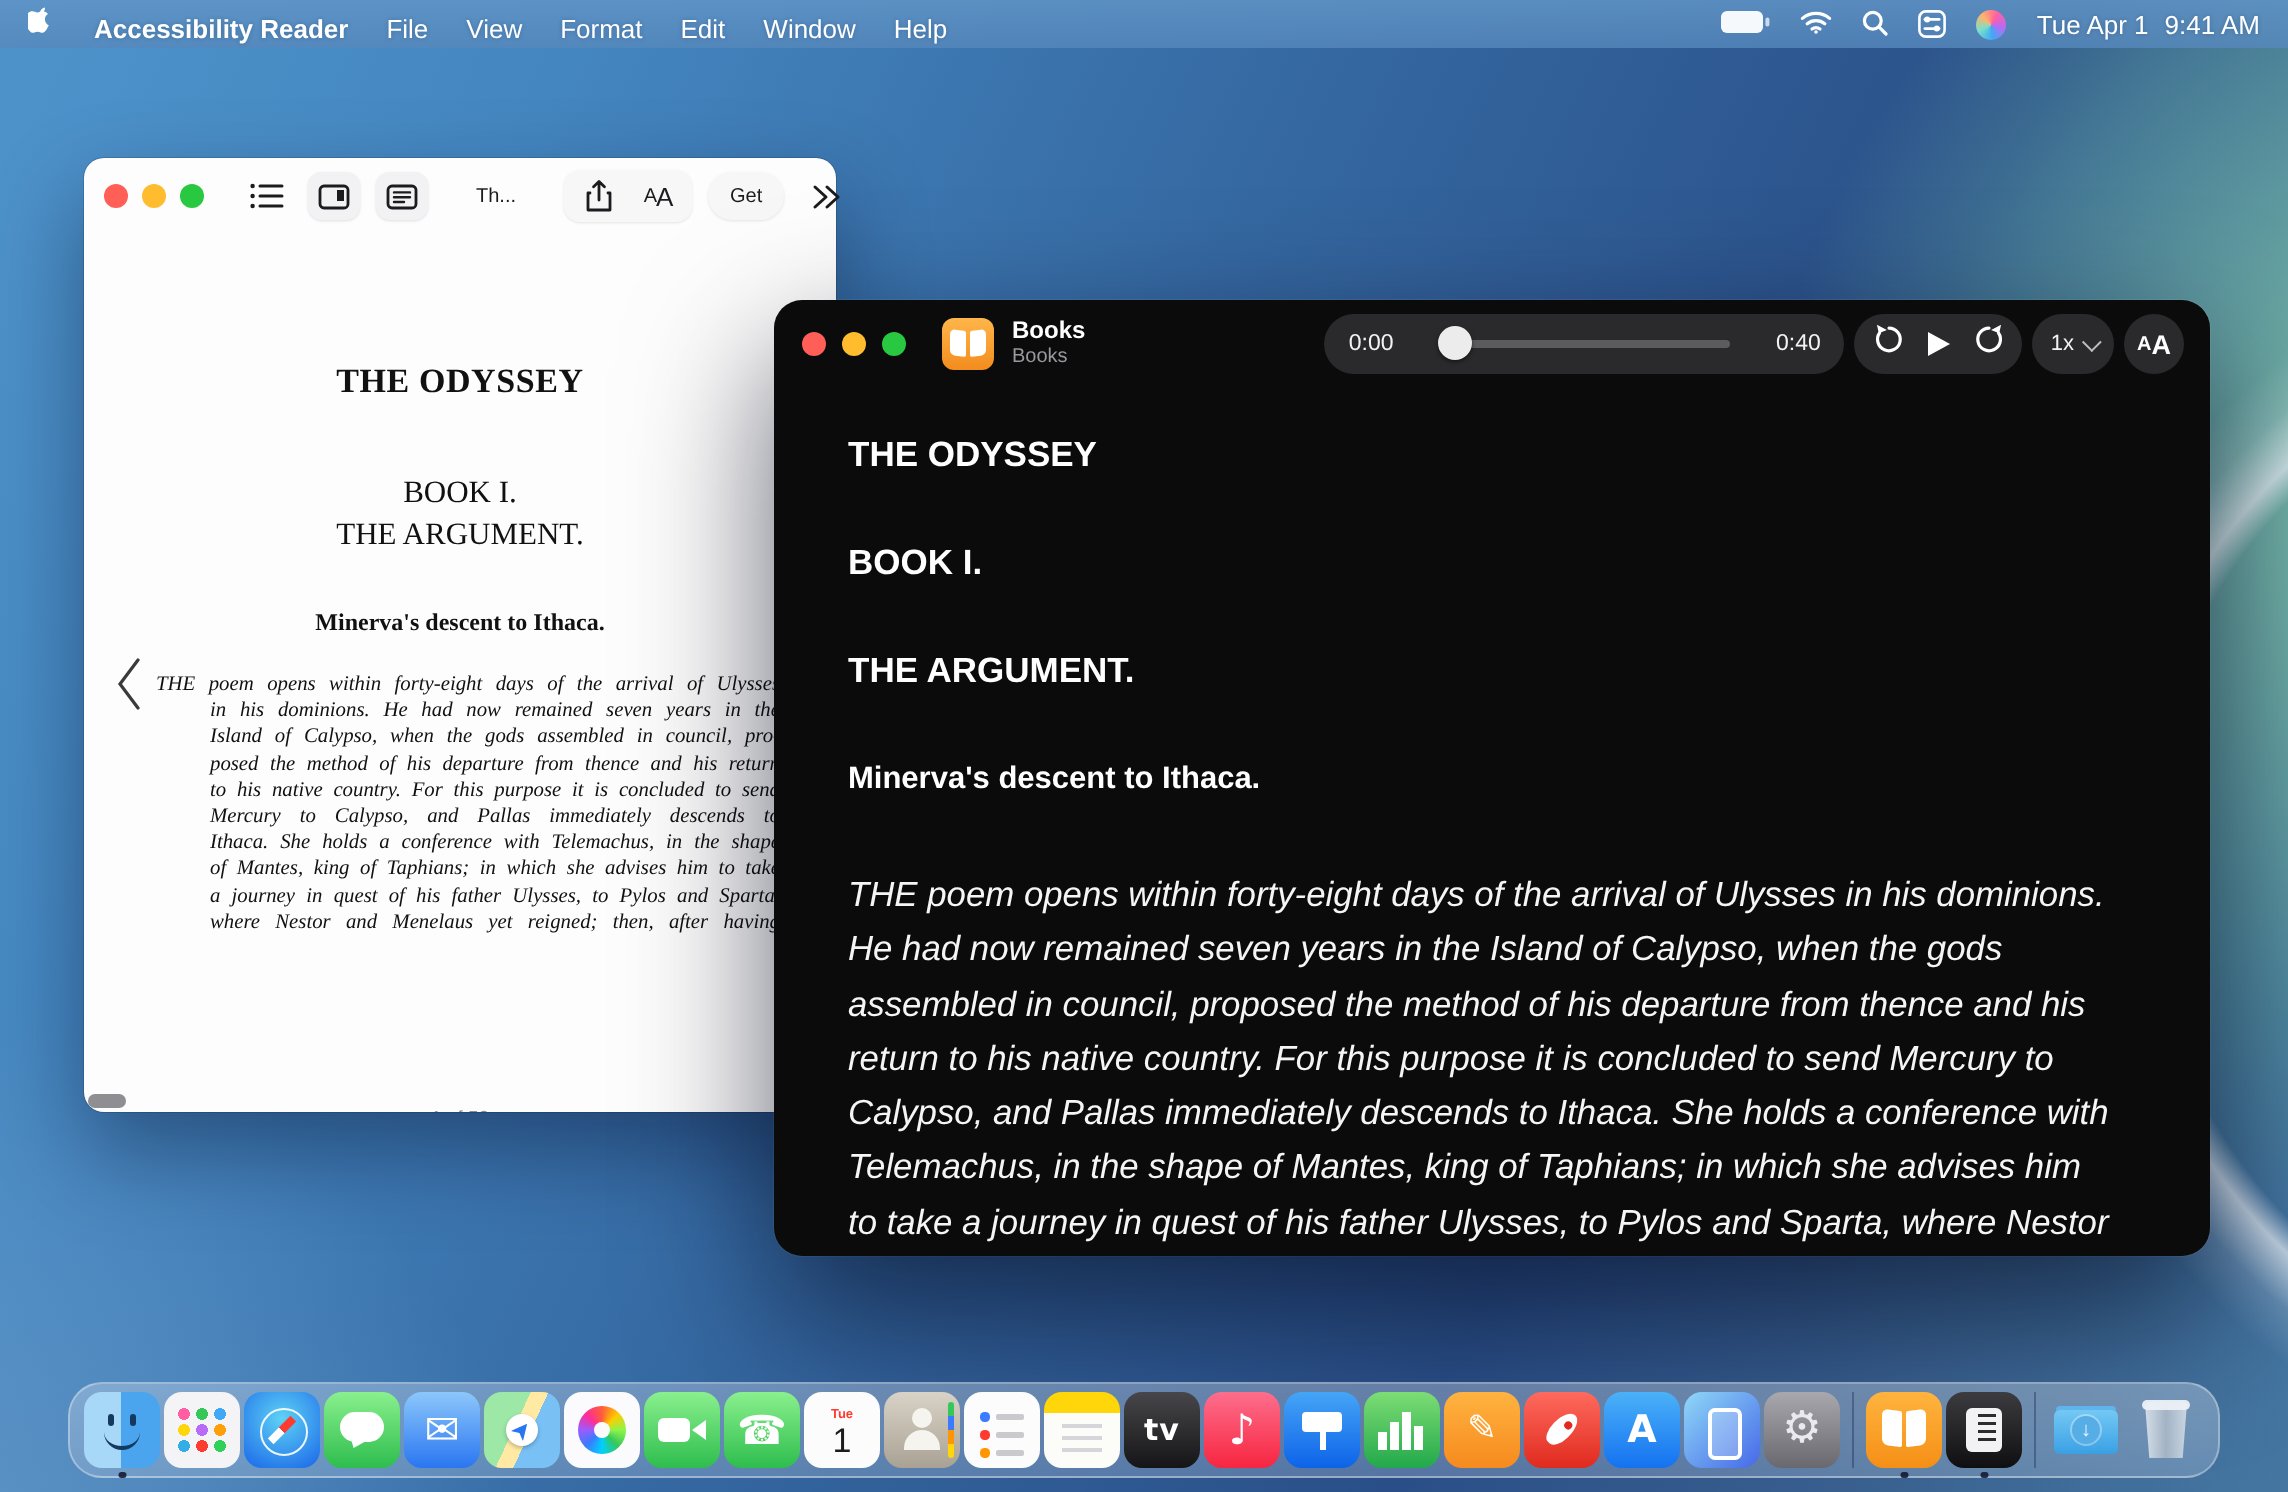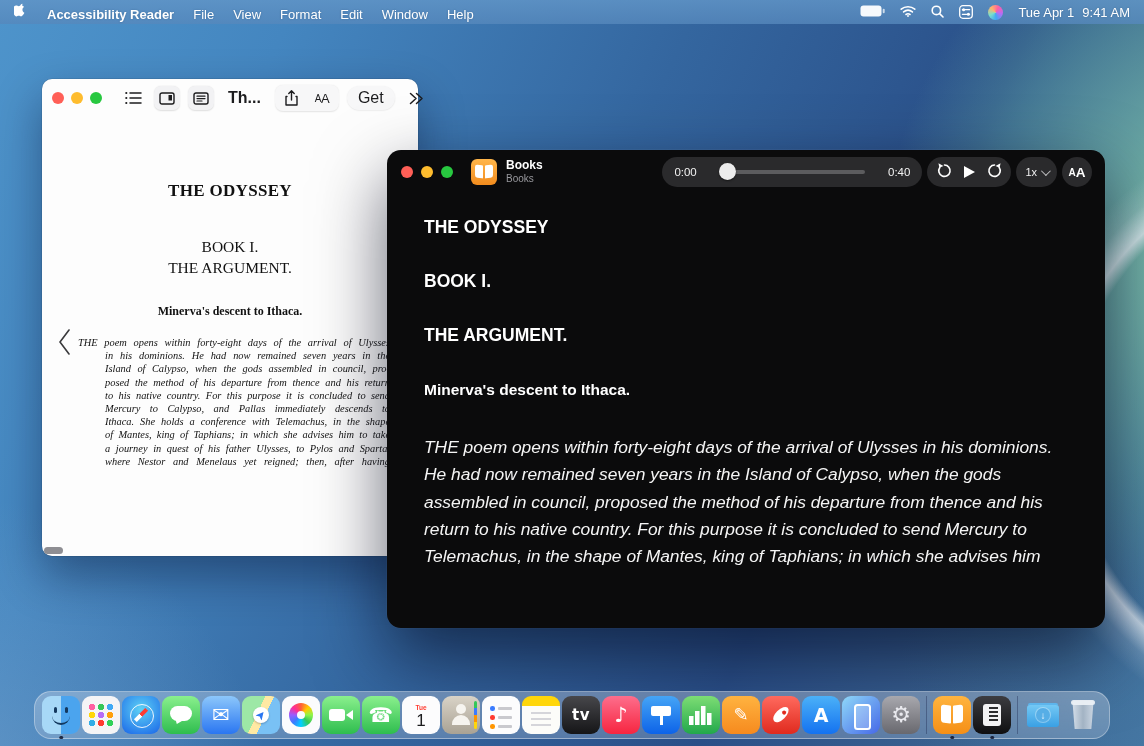--- a/index.html
+++ b/index.html
@@ -35,23 +35,23 @@
   .tl.red{ background:#ff5f57; } .tl.yel{ background:#febc2e; } .tl.grn{ background:#28c840; }
 
   
   .books-win { position:absolute; left:42px; top:79px; width:376px; height:477px;
     background:#fdfdfd; border-radius:10px; box-shadow:0 20px 45px rgba(0,10,40,.40), 0 0 0 .5px rgba(0,0,0,.15); }
   .bw-toolbar { position:absolute; left:0; top:0; width:100%; height:38px; display:flex; align-items:center; padding:0 10px; gap:8px; }
   .bw-tl { display:flex; gap:7px; margin-right:10px; }
   .tbtn { display:flex; align-items:center; justify-content:center; height:24px; min-width:26px;
     border-radius:7px; background:transparent; color:#1c1c1e; }
   .tbtn.bg { background:#f2f2f4; box-shadow:0 .5px 1.5px rgba(0,0,0,.12); }
-  .bw-title { font-size:16px; font-weight:700; color:#1c1c1e; margin:0 6px; }
+  .bw-title { font-size:10px; font-weight:400; color:#1c1c1e; margin:0 16px; }
   .pill-group { display:flex; align-items:center; gap:4px; background:#f7f7f8; border-radius:8px; padding:0 4px; height:26px; box-shadow:0 .5px 1.5px rgba(0,0,0,.10); }
-  .get-btn { font-size:16px; color:#1c1c1e; background:#f7f7f8; border-radius:13px; height:24px; padding:0 11px; display:flex; align-items:center; box-shadow:0 .5px 1.5px rgba(0,0,0,.10); }
+  .get-btn { font-size:10px; color:#1c1c1e; background:#f7f7f8; border-radius:13px; height:24px; padding:0 11px; display:flex; align-items:center; box-shadow:0 .5px 1.5px rgba(0,0,0,.10); }
   .overflow-btn { margin-left:auto; color:#1c1c1e; }
   .aa-label { font-size:13px; color:#1c1c1e; letter-spacing:-0.5px; }
   .aa-label .sm { font-size:10px; }
 
   .bw-page { position:absolute; inset:38px 0 0 0; font-family:"Liberation Serif","DejaVu Serif",serif; color:#111; overflow:hidden; }
   .bp-title { position:absolute; left:34px; width:308px; top:64px; text-align:center; font-size:17px; font-weight:700; letter-spacing:.3px; }
   .bp-h1 { position:absolute; left:34px; width:308px; top:121px; text-align:center; font-size:15.5px; }
   .bp-h2 { position:absolute; left:34px; width:308px; top:142px; text-align:center; font-size:15.5px; }
   .bp-sub { position:absolute; left:34px; width:308px; top:187px; text-align:center; font-size:12px; font-weight:700; }
   .bp-chevron { position:absolute; left:16px; top:212px; width:16px; height:26px; color:#3a3a3c; }
@@ -368,21 +368,23 @@
     <div class="rw-content">
       <div class="rc-h">THE ODYSSEY</div>
       <div class="rc-h">BOOK I.</div>
       <div class="rc-h">THE ARGUMENT.</div>
       <div class="rc-sub">Minerva's descent to Ithaca.</div>
       <div class="rc-para">
           <div class="rc-line">THE poem opens within forty-eight days of the arrival of Ulysses in his dominions.</div>
           <div class="rc-line">He had now remained seven years in the Island of Calypso, when the gods</div>
           <div class="rc-line">assembled in council, proposed the method of his departure from thence and his</div>
           <div class="rc-line">return to his native country. For this purpose it is concluded to send Mercury to</div>
+          <div class="rc-line">Calypso, and Pallas immediately descends to Ithaca. She holds a conference with</div>
           <div class="rc-line">Telemachus, in the shape of Mantes, king of Taphians; in which she advises him</div>
+          <div class="rc-line">to take a journey in quest of his father Ulysses, to Pylos and Sparta, where Nestor</div>
         </div>
     </div>
   </div>
 
   <div class="dock">
       <div class="di icon-finder" title="Finder">
         <span class="run-dot"></span>
       </div>
       <div class="di icon-launchpad" title="Launchpad"></div>
       <div class="di icon-safari" title="Safari"></div>

